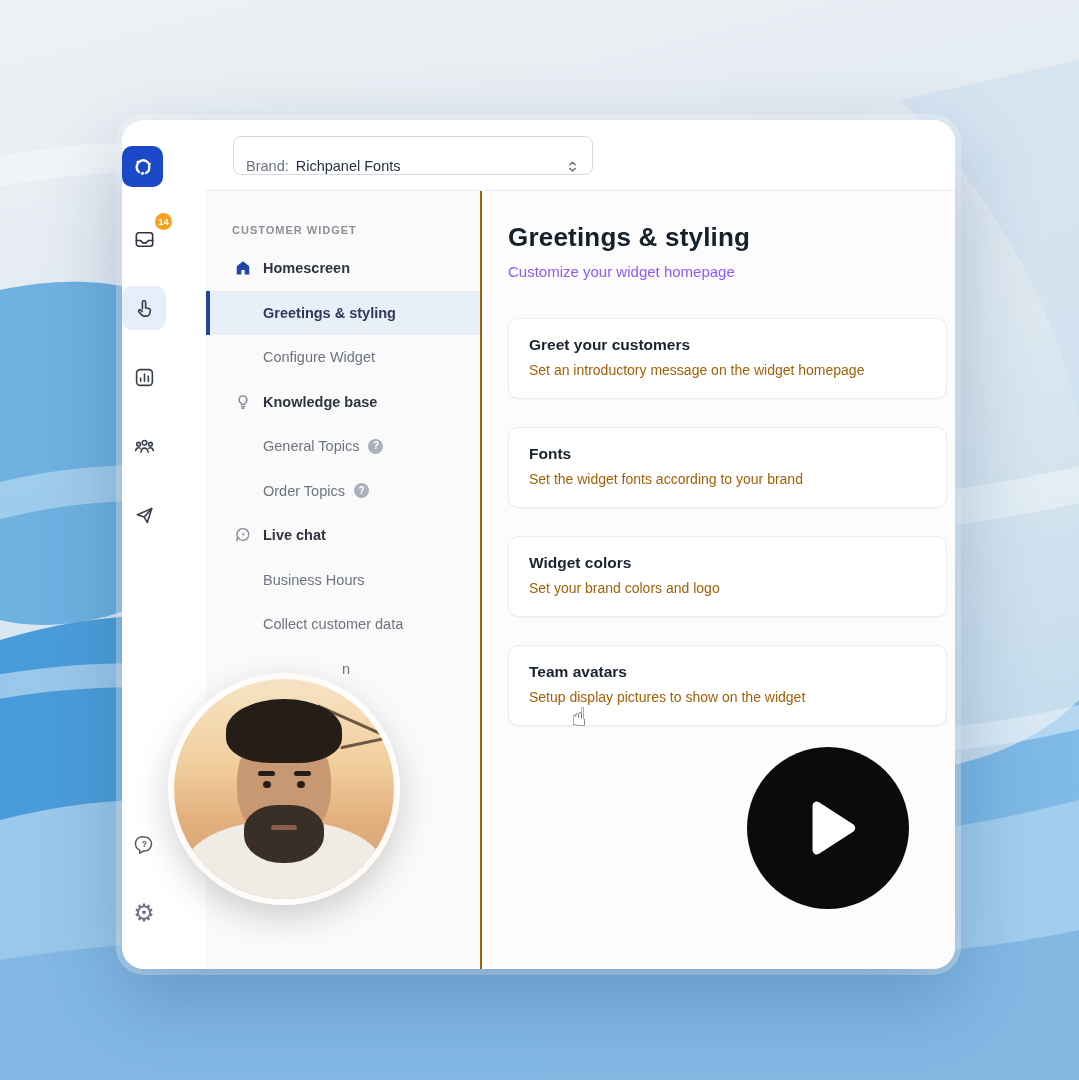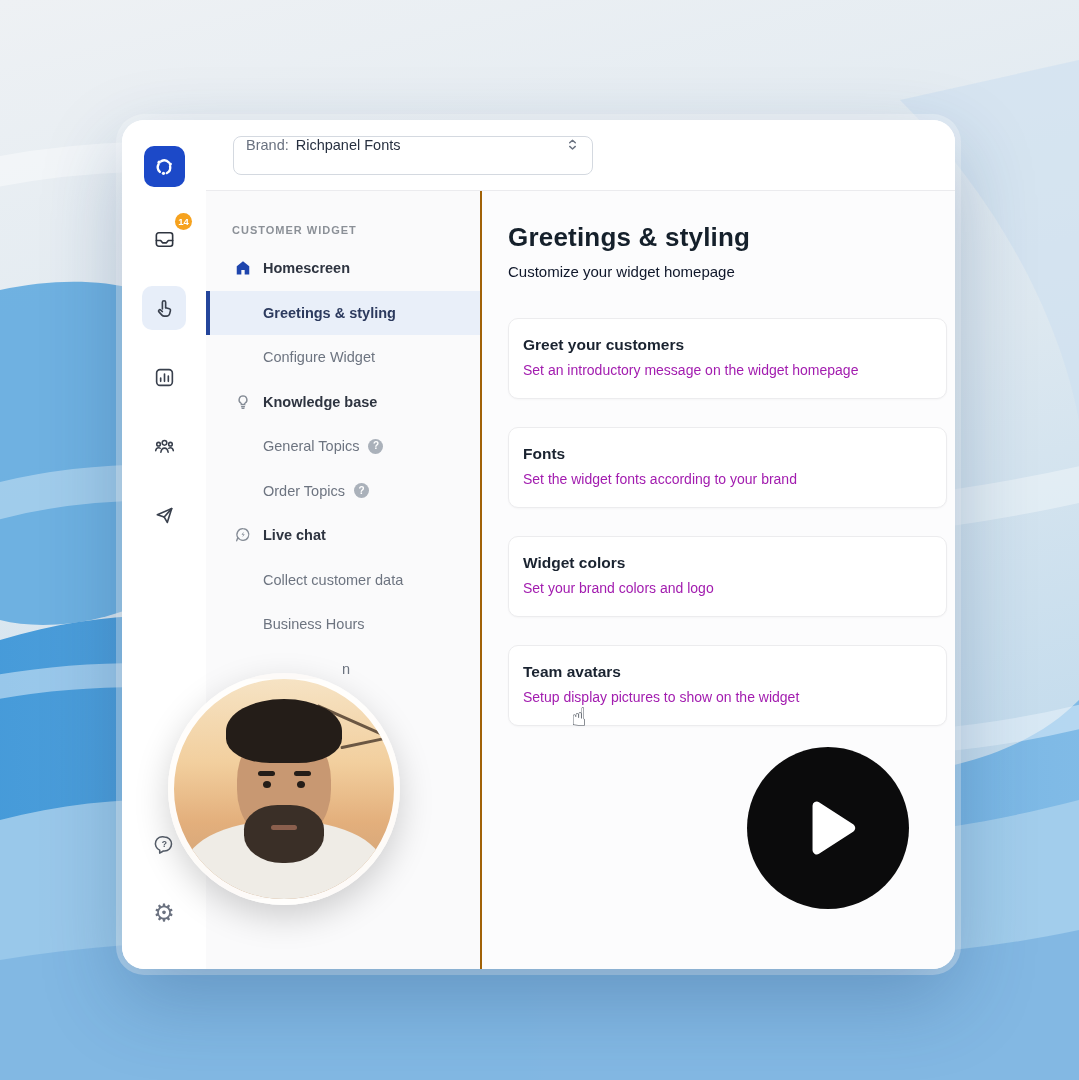--- a/index.html
+++ b/index.html
@@ -11,42 +11,42 @@
   .bg{position:absolute;inset:0;width:1079px;height:1080px;}
 
   
   .window{
     position:absolute;left:122px;top:120px;width:833px;height:849px;
     background:#fff;border-radius:22px;overflow:hidden;
     box-shadow:0 30px 80px rgba(20,60,110,.28),0 0 0 6px rgba(255,255,255,.35);
     display:flex;
   }
   
-  .rail{width:84px;background:#fff;display:flex;flex-direction:column;align-items:center;
+  .rail{width:84px;background:#fff;display:flex;flex-direction:column;align-items:flex-start;
         padding:26px 0 34px 0;box-sizing:border-box;flex:0 0 84px;}
   .logo{width:41px;height:41px;border-radius:10px;background:#1c49c8;display:flex;
         align-items:center;justify-content:center;margin-bottom:30px;}
   .logo svg{width:26px;height:26px;}
   .rail-btn{width:44px;height:44px;border-radius:10px;display:flex;align-items:center;
         justify-content:center;margin-bottom:25px;position:relative;cursor:pointer;}
   .rail-btn svg{width:23px;height:23px;}
   .rail-btn.active{background:#e7eef9;}
   .rail-badge{
     position:absolute;top:-4px;right:-6px;min-width:17px;height:17px;border-radius:9px;
     background:#f6a21e;color:#fff;font-size:9.5px;font-weight:700;display:flex;
     align-items:center;justify-content:center;padding:0 3px;box-sizing:border-box;}
   .rail-spacer{margin-top:auto;}
   .gear-glyph{font-size:24px;color:#6b7280;line-height:1;}
 
   
   .col{flex:1;display:flex;flex-direction:column;min-width:0;}
   .topbar{height:71px;flex:0 0 71px;background:#fff;border-bottom:1px solid #ebebee;
         display:flex;align-items:center;padding-left:27px;box-sizing:border-box;}
   .brand-select{width:360px;height:39px;border:1px solid #d4d9e0;border-radius:8px;
-        background:#fff;display:flex;align-items:flex-start;gap:7px;padding:0 12px;
+        background:#fff;display:flex;align-items:flex-end;gap:7px;padding:0 12px;
         box-sizing:border-box;cursor:pointer;}
   .brand-select .blabel{color:#6a7280;font-size:14.5px;}
   .brand-select .bvalue{color:#273040;font-size:14.5px;}
   .brand-select .bchev{margin-left:auto;width:15px;height:15px;}
 
   .content{flex:1;display:flex;min-height:0;}
 
   
   .nav{width:276px;flex:0 0 276px;background:#fafafb;border-right:2px solid #a16207;
         box-sizing:border-box;position:relative;}
@@ -62,27 +62,27 @@
         justify-content:center;}
   .nicon svg{width:20px;height:20px;}
   .qbadge{margin-left:9px;width:15px;height:15px;border-radius:50%;background:#aab1ba;
         color:#fff;font-size:10px;font-weight:700;display:inline-flex;align-items:center;
         justify-content:center;line-height:1;}
   .nav-item.partial{padding-left:136px;}
 
   
   .main{flex:1;background:#fcfcfd;padding:31px 8px 0 26px;box-sizing:border-box;min-width:0;}
   .page-title{font-size:26px;font-weight:700;color:#15202b;letter-spacing:.2px;line-height:30px;}
-  .page-sub{font-size:15px;color:#0f172a;margin-top:11px;line-height:18px;}
+  .page-sub{font-size:15px;color:#8b5cf6;margin-top:11px;line-height:18px;}
   .cards{margin-top:37px;}
   .card{height:81px;border:1px solid #ececee;border-radius:10px;background:#fff;
-        padding:17px 14px;box-sizing:border-box;margin-bottom:28px;cursor:pointer;
+        padding:17px 20px;box-sizing:border-box;margin-bottom:28px;cursor:pointer;
         box-shadow:0 1px 2px rgba(16,24,40,.03);}
   .card-title{font-size:15.5px;font-weight:700;color:#1a2330;}
-  .card-desc{font-size:14px;color:#a21caf;margin-top:8px;}
+  .card-desc{font-size:14px;color:#a16207;margin-top:8px;}
 
   
   .webcam{position:absolute;left:46px;top:553px;width:232px;height:232px;border-radius:50%;
         border:6px solid rgba(255,255,255,.95);box-sizing:border-box;overflow:hidden;
         z-index:8;box-shadow:0 12px 34px rgba(0,0,0,.18);
         background:linear-gradient(180deg,#f6e3c4 0%,#f2cf9e 38%,#e3af7c 65%,#c99f78 100%);}
   .branch{position:absolute;background:#6b5743;border-radius:2px;}
   .b1{width:74px;height:3px;right:6px;top:40px;transform:rotate(24deg);}
   .b2{width:52px;height:2.5px;right:2px;top:62px;transform:rotate(-12deg);}
   .wc-neck{position:absolute;left:50%;top:146px;transform:translateX(-50%);
@@ -264,25 +264,25 @@
           <span class="nicon">
             <svg viewBox="0 0 24 24" fill="none" stroke="#858c96" stroke-width="1.6" stroke-linejoin="round">
               <path d="M12 4.4a7 7 0 1 1-6 10.6L4.4 19l1.4-3.9A7 7 0 0 1 12 4.4z"></path>
               <path d="M12.8 8.2l-2.6 3.4h2.1l-1.1 3.2 2.9-3.8h-2z" fill="#858c96" stroke="none"></path>
             </svg>
           </span>
           <span>Live chat</span>
         </div>
 
         <div class="nav-item sub">
+          <span>Business Hours</span>
+        </div>
+
+        <div class="nav-item sub">
           <span>Collect customer data</span>
-        </div>
-
-        <div class="nav-item sub">
-          <span>Business Hours</span>
         </div>
 
 
         <div class="nav-item sub partial">
           <span>n</span>
         </div>
       </div>
 
       <div class="main">
         <div class="page-title">Greetings &amp; styling</div>

